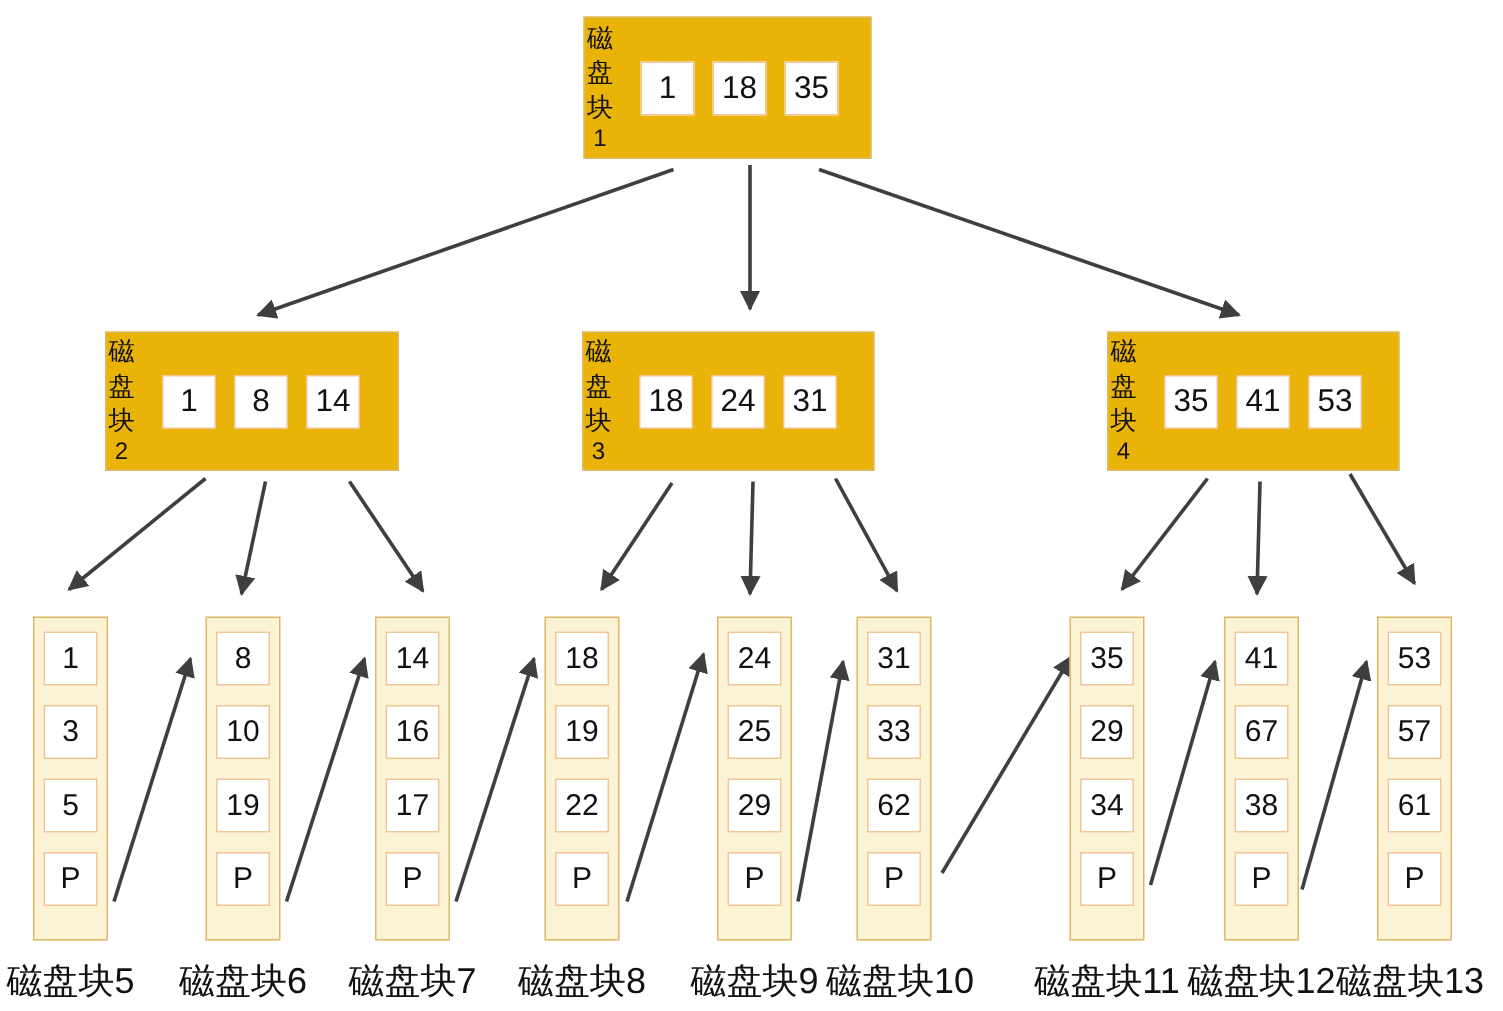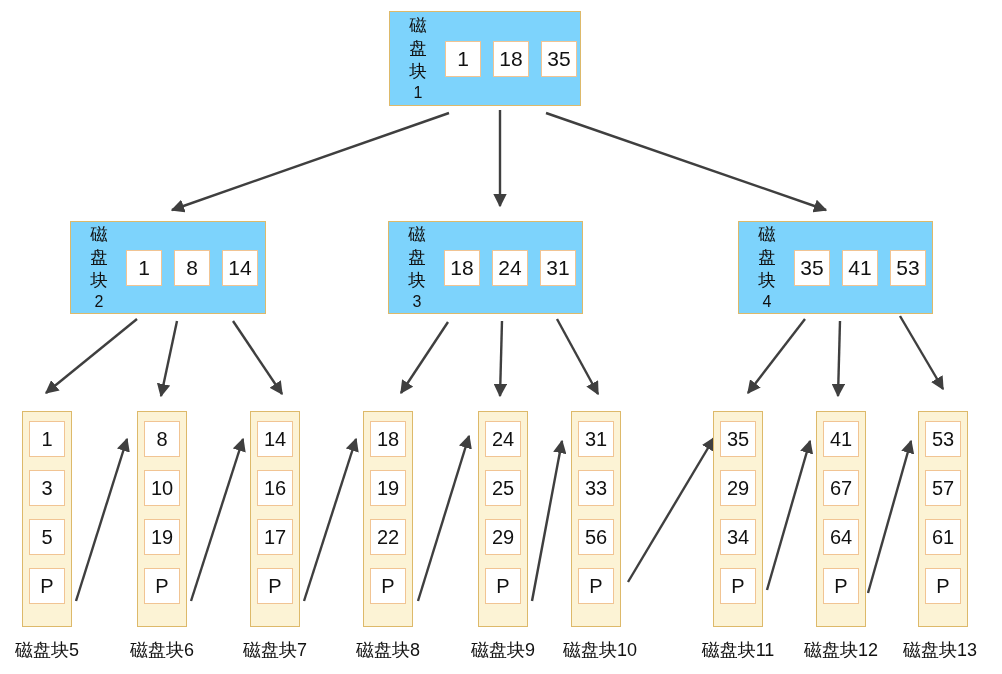--- a/index.html
+++ b/index.html
@@ -2,23 +2,23 @@
 <html><head>
 <meta charset="utf-8">
 <style>
   html,body { margin:0; padding:0; background:#fff; }
   #canvas {
     position:relative; width:1002px; height:674px; background:#FFFFFF;
     font-family:"Liberation Sans", sans-serif; color:#111; overflow:hidden;
   }
   #arrows { position:absolute; left:0; top:0; width:1002px; height:674px; }
   .inode {
-    position:absolute; box-sizing:border-box; background:#7dd3fc;
+    position:absolute; box-sizing:border-box; background:#eab308;
     border:1.5px solid #DDB96A; display:flex; align-items:center;
-    padding-left:18px;
+    padding-left:0;
   }
   .inode-label {
     display:flex; flex-direction:column; align-items:center; width:20px;
   }
   .vlabel {
     width:19px; word-break:break-all; line-height:23px; font-size:17.5px;
     text-align:center;
   }
   .vnum { font-size:16px; line-height:20px; text-align:center; }
   .keys { display:flex; gap:12px; margin-left:17px; }
@@ -31,21 +31,21 @@
     background:#FCF3D5; border:1.5px solid #DDB96A;
     display:flex; flex-direction:column; align-items:center;
     padding-top:9px; gap:13px;
   }
   .cell {
     width:34px; height:34px; min-height:34px; background:#FFFFFF;
     border:1px solid #F1C493; display:flex; align-items:center;
     justify-content:center; font-size:20px;
   }
   .leaf-label {
-    position:absolute; top:638px; font-size:18px; white-space:nowrap;
+    position:absolute; top:638px; font-size:24px; white-space:nowrap;
     transform:translateX(-50%); color:#111;
   }
 </style>
 </head>
 <body>
 
 <div id="canvas">
 
   <svg id="arrows" viewBox="0 0 1002 674" xmlns="http://www.w3.org/2000/svg">
     <defs>
@@ -155,33 +155,33 @@
   </div>
   <div class="leaf" style="left:478px;top:411px">
     <div class="cell">24</div>
     <div class="cell">25</div>
     <div class="cell">29</div>
     <div class="cell">P</div>
   </div>
   <div class="leaf" style="left:571px;top:411px">
     <div class="cell">31</div>
     <div class="cell">33</div>
-    <div class="cell">56</div>
+    <div class="cell">62</div>
     <div class="cell">P</div>
   </div>
   <div class="leaf" style="left:713px;top:411px">
     <div class="cell">35</div>
     <div class="cell">29</div>
     <div class="cell">34</div>
     <div class="cell">P</div>
   </div>
   <div class="leaf" style="left:816px;top:411px">
     <div class="cell">41</div>
     <div class="cell">67</div>
-    <div class="cell">64</div>
+    <div class="cell">38</div>
     <div class="cell">P</div>
   </div>
   <div class="leaf" style="left:918px;top:411px">
     <div class="cell">53</div>
     <div class="cell">57</div>
     <div class="cell">61</div>
     <div class="cell">P</div>
   </div>
 
   <div class="leaf-label" style="left:47px">磁盘块5</div>

